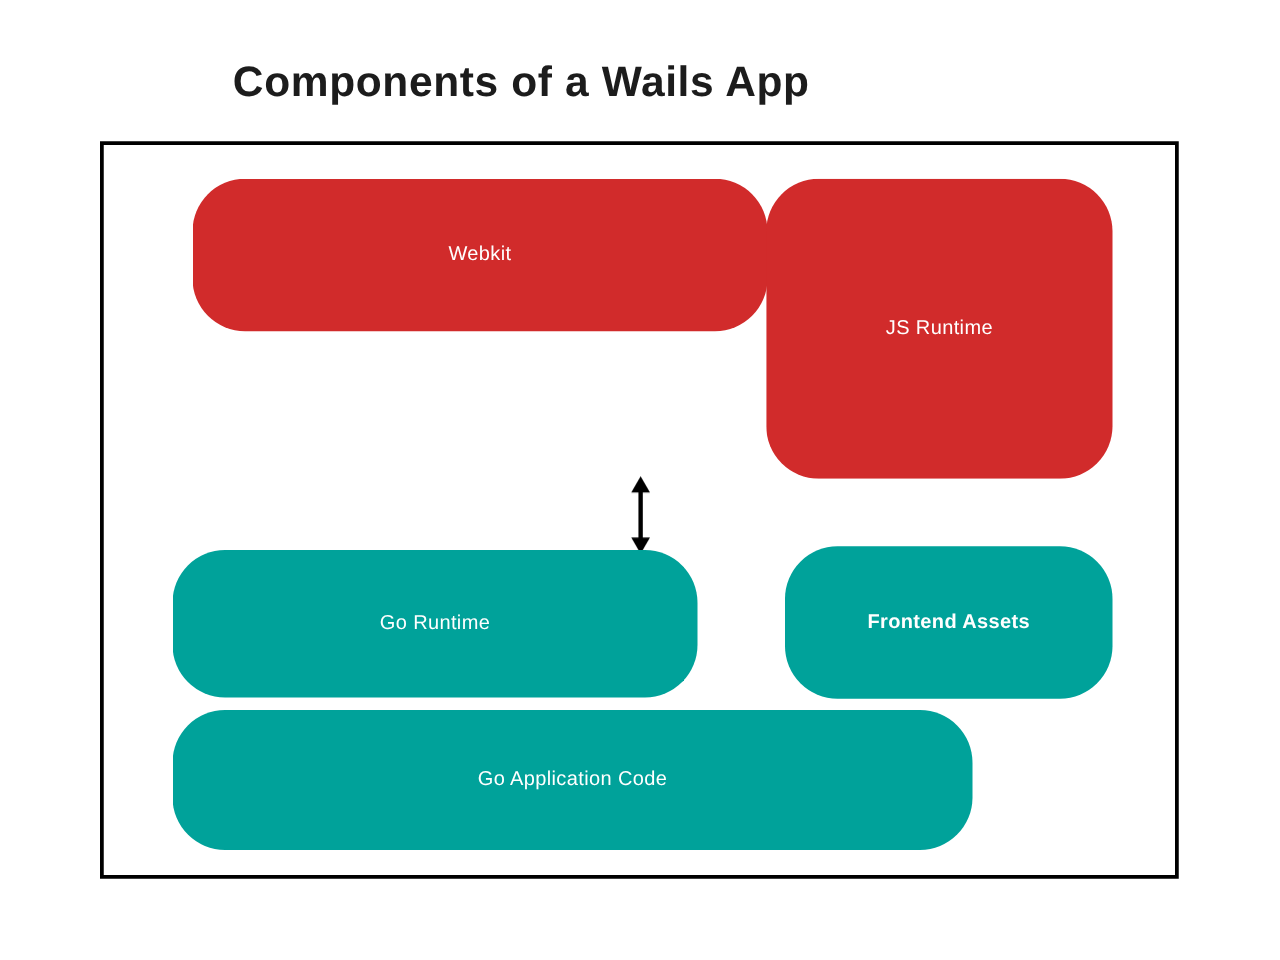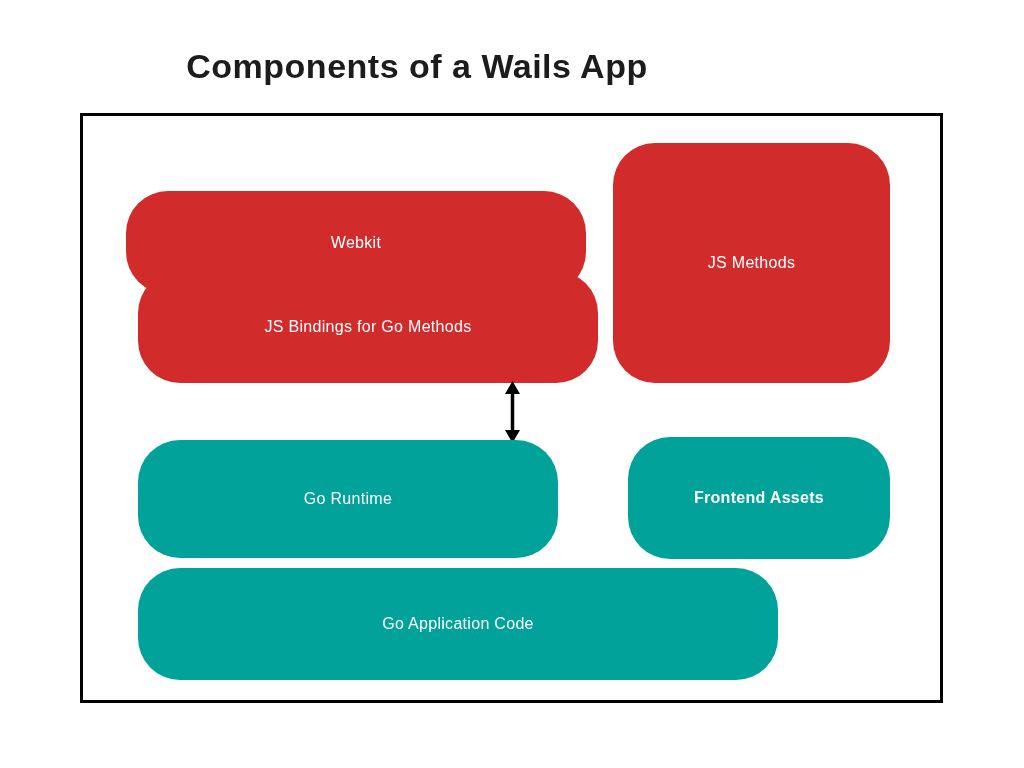--- a/index.html
+++ b/index.html
@@ -51,21 +51,21 @@
     align-items: center;
     justify-content: center;
     color: var(--box_text);
     font-size: 16px;
     letter-spacing: 0.3px;
     border-radius: 42px;
   }
   .red { background: var(--red); }
   .teal { background: var(--teal); }
 
-  .box-webkit           { left: 126px; top: 143px; width: 460px; height: 103px; margin-top: 48px; }
+  .box-webkit           { left: 154px; top: 143px; width: 460px; height: 122px; }
   .box-js-runtime       { left: 613px; top: 143px; width: 277px; height: 240px; }
   .box-js-bindings      { left: 138px; top: 271px; width: 460px; height: 112px; }
   .box-go-runtime       { left: 138px; top: 440px; width: 420px; height: 118px; }
   .box-frontend-assets  { left: 628px; top: 437px; width: 262px; height: 122px; font-weight: bold; }
   .box-go-app-code      { left: 138px; top: 568px; width: 640px; height: 112px; }
 
   .arrow-wrap {
     position: absolute;
     left: 500px;
     top: 381px;
@@ -81,26 +81,23 @@
 
   <h1 class="title">Components of a Wails App</h1>
 
   <div class="frame">
 
     <div class="box red box-webkit" style="position:fixed;">
       <span>Webkit</span>
     </div>
 
     <div class="box red box-js-runtime" style="position:fixed;">
-      <span>JS Methods</span>
+      <span>JS Runtime</span>
     </div>
 
-    <div class="box red box-js-bindings" style="position:fixed;">
-      <span>JS Bindings for Go Methods</span>
-    </div>
 
     <div class="arrow-wrap" style="position:fixed;">
       <svg width="25" height="62" viewBox="0 0 25 62" xmlns="http://www.w3.org/2000/svg" aria-hidden="true">
         <line x1="12.5" y1="10" x2="12.5" y2="52" stroke="var(--arrow)" stroke-width="3.5"></line>
         <polygon points="12.5,0 5,13 20,13" fill="var(--arrow)"></polygon>
         <polygon points="12.5,62 5,49 20,49" fill="var(--arrow)"></polygon>
       </svg>
     </div>
 
     <div class="box teal box-go-runtime" style="position:fixed;">

